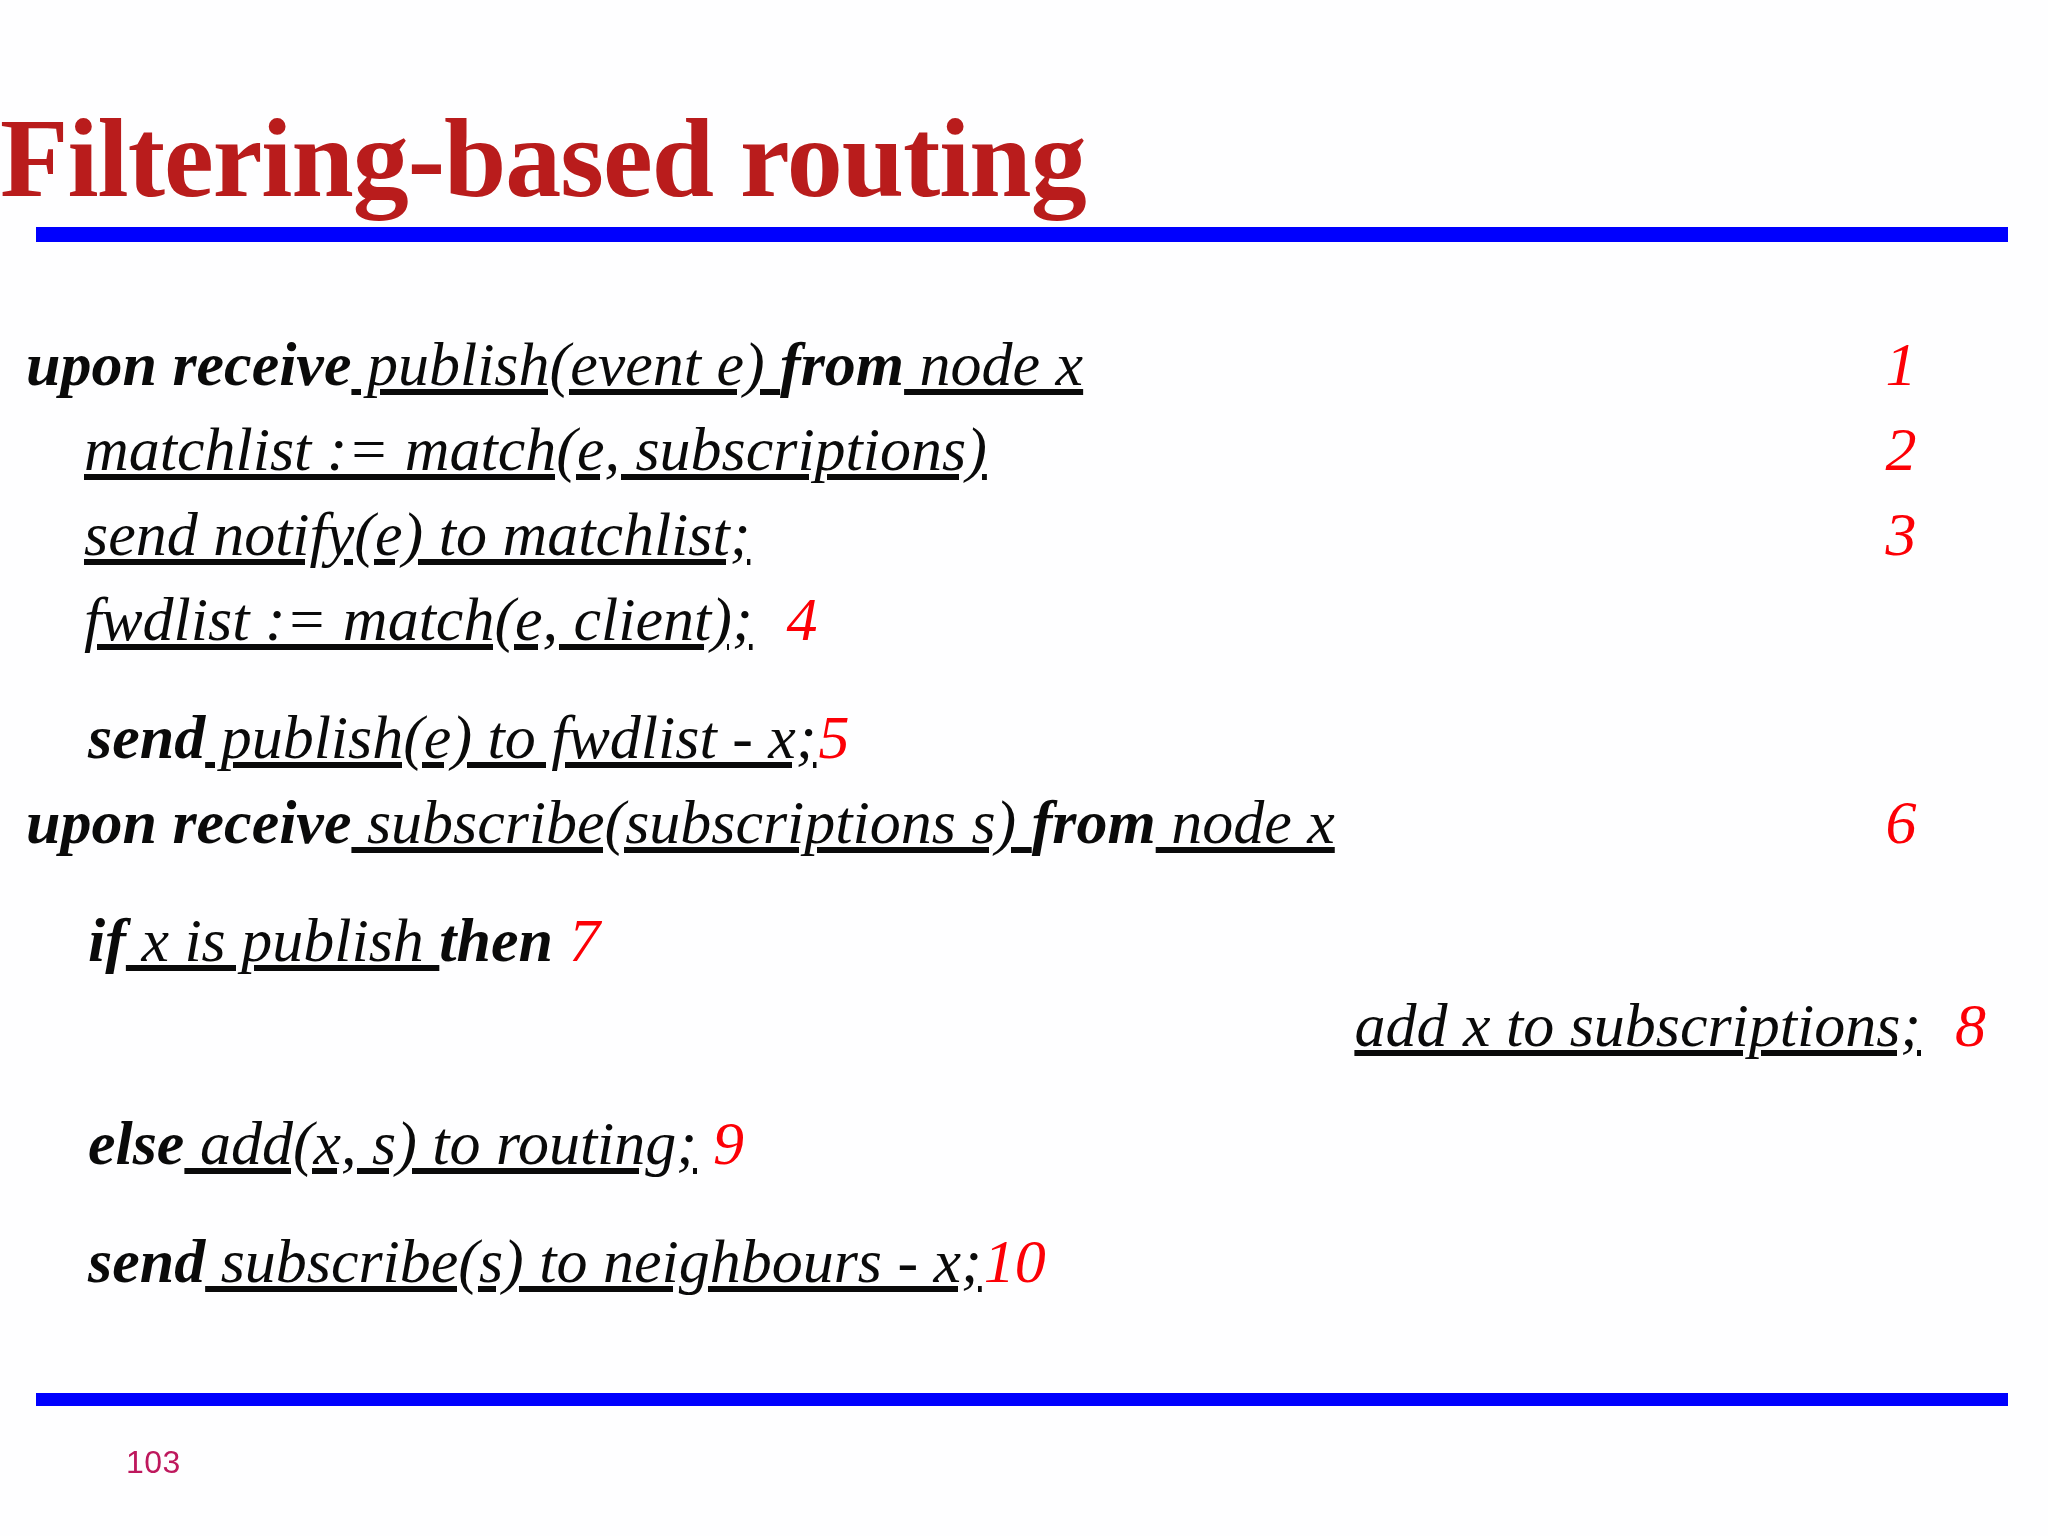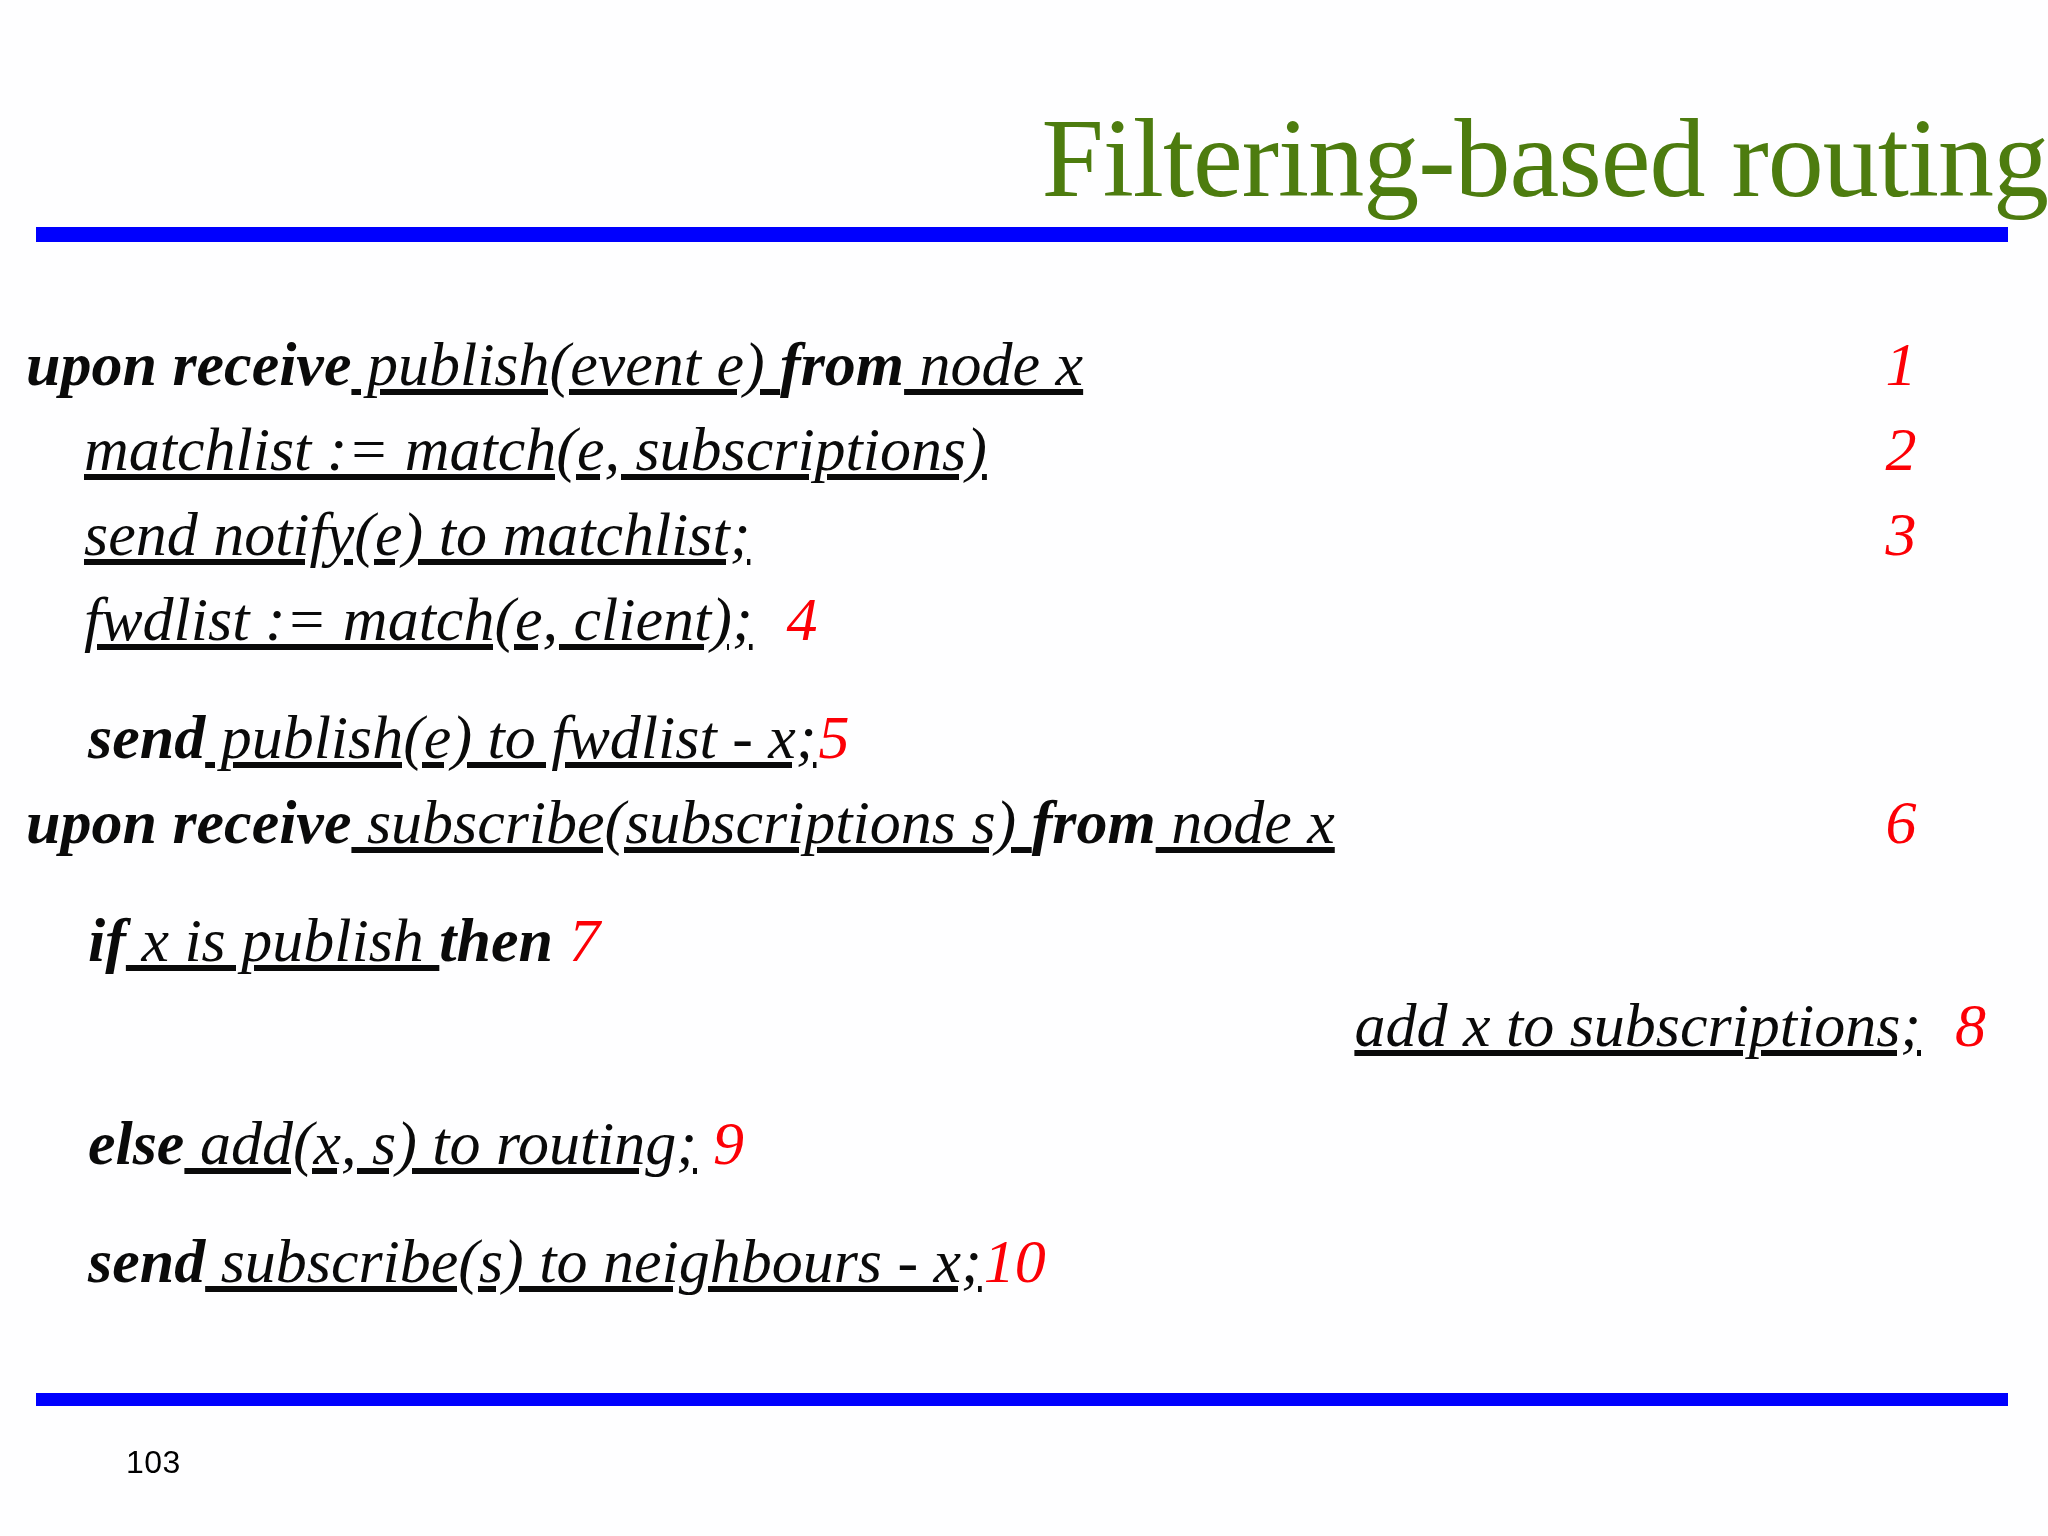--- a/index.html
+++ b/index.html
@@ -20,24 +20,24 @@
     inset: 0;
     background: #fefeff;
   }
 
   
   .title {
     position: absolute;
     top: 22px;
     left: 0;
     width: 2048px;
-    text-align: right;
-    color: #4d7c0f;
+    text-align: left;
+    color: #b91c1c;
     font-family: "Liberation Serif", "DejaVu Serif", serif;
-    font-weight: normal;
+    font-weight: bold;
     font-size: 112px;
     line-height: 1.1;
     letter-spacing: -1px;
     white-space: nowrap;
   }
 
   
   .rule {
     position: absolute;
     left: 36px;
@@ -97,21 +97,21 @@
     font-weight: normal;
     font-size: 62px;
     line-height: 85px;
   }
 
   
   .page-number {
     position: absolute;
     left: 126px;
     top: 1444px;
-    color: #000000;
+    color: #be185d;
     font-family: "Liberation Sans", "DejaVu Sans", sans-serif;
     font-size: 32px;
     font-style: normal;
     font-weight: normal;
     letter-spacing: 0.5px;
   }
 </style>
 </head>
 <body>
 

